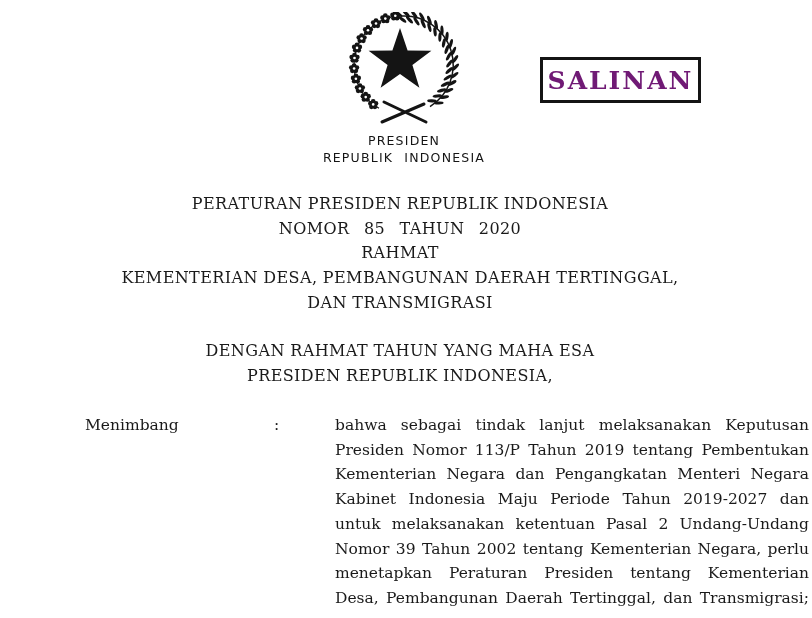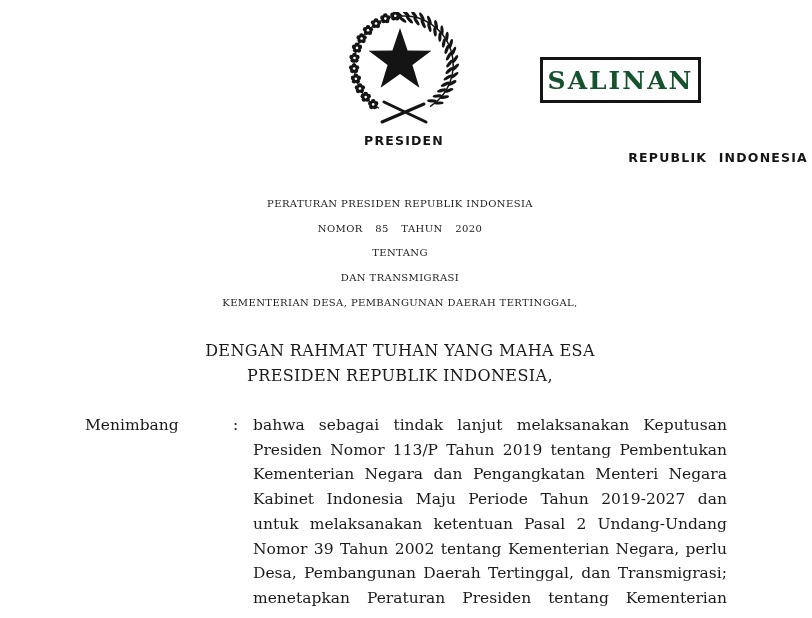--- a/index.html
+++ b/index.html
@@ -33,47 +33,47 @@
     width: 161px;
     height: 46px;
     border: 3px solid #141414;
     display: flex;
     align-items: center;
     justify-content: center;
     font-family: "DejaVu Serif", serif;
     font-weight: bold;
     font-size: 25px;
     letter-spacing: 2px;
-    color: #14532d;
+    color: #701a75;
   }
 
   
   .letterhead {
     position: absolute;
     top: 133px;
     left: 0;
     width: 808px;
     text-align: center;
     font-family: "DejaVu Sans", sans-serif;
-    font-weight: bold;
+    font-weight: normal;
     font-size: 12.5px;
     line-height: 16.5px;
     letter-spacing: 1.2px;
     color: #151515;
   }
-  .letterhead .lh2 { word-spacing: 6px; text-align: right; }
+  .letterhead .lh2 { word-spacing: 6px; }
 
   
   .title-block {
     position: absolute;
     top: 192px;
     left: 0;
     width: 800px;
     text-align: center;
-    font-size: 10px;
+    font-size: 16px;
     line-height: 24.7px;
     letter-spacing: 0.4px;
     white-space: nowrap;
   }
   .title-block > div:nth-child(2) { word-spacing: 9px; text-align: center; }
 
   .invocation-block {
     position: absolute;
     top: 339px;
     left: 0;
@@ -86,20 +86,21 @@
   }
 
   
   .considering {
     position: absolute;
     top: 413px;
     left: 85px;
     display: flex;
     font-size: 15.5px;
     line-height: 24.7px;
+    gap: 41px;
   }
   .c-label { width: 148px; flex: none; }
   .c-sep   { width: 20px;  flex: none; }
   .c-text  { width: 474px; flex: none; }
   .c-text > div {
     text-align: justify;
     text-align-last: justify;
   }
 </style>
 </head>
@@ -251,38 +252,38 @@
   </div>
 
   <div class="letterhead">
     <div class="lh1">PRESIDEN</div>
     <div class="lh2">REPUBLIK INDONESIA</div>
   </div>
 
   <div class="title-block">
       <div>PERATURAN PRESIDEN REPUBLIK INDONESIA</div>
       <div>NOMOR 85 TAHUN 2020</div>
-      <div>TENTANG</div>
+      <div>RAHMAT</div>
+      <div>KEMENTERIAN DESA, PEMBANGUNAN DAERAH TERTINGGAL,</div>
       <div>DAN TRANSMIGRASI</div>
-      <div>KEMENTERIAN DESA, PEMBANGUNAN DAERAH TERTINGGAL,</div>
     </div>
 
   <div class="invocation-block">
-      <div>DENGAN RAHMAT TUHAN YANG MAHA ESA</div>
+      <div>DENGAN RAHMAT TAHUN YANG MAHA ESA</div>
       <div>PRESIDEN REPUBLIK INDONESIA,</div>
     </div>
 
   <div class="considering">
     <div class="c-label">Menimbang</div>
     <div class="c-sep">:</div>
     <div class="c-text">
         <div>bahwa sebagai tindak lanjut melaksanakan Keputusan</div>
         <div>Presiden Nomor 113/P Tahun 2019 tentang Pembentukan</div>
         <div>Kementerian Negara dan Pengangkatan Menteri Negara</div>
         <div>Kabinet Indonesia Maju Periode Tahun 2019-2027 dan</div>
         <div>untuk melaksanakan ketentuan Pasal 2 Undang-Undang</div>
         <div>Nomor 39 Tahun 2002 tentang Kementerian Negara, perlu</div>
+        <div>menetapkan Peraturan Presiden tentang Kementerian</div>
         <div>Desa, Pembangunan Daerah Tertinggal, dan Transmigrasi;</div>
-        <div>menetapkan Peraturan Presiden tentang Kementerian</div>
       </div>
   </div>
 
 </div>
 
 </body></html>

